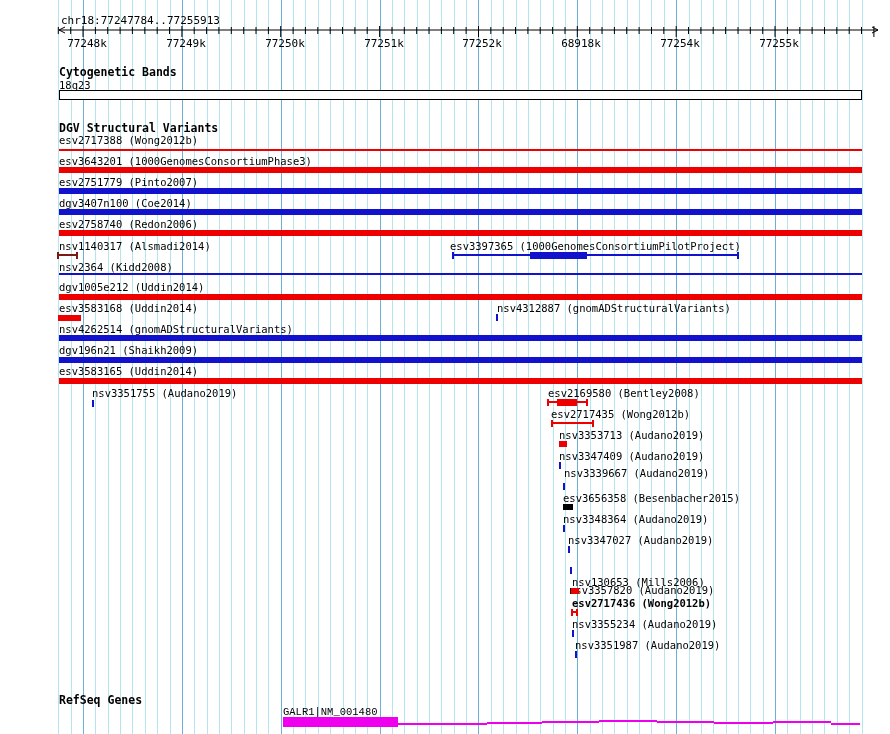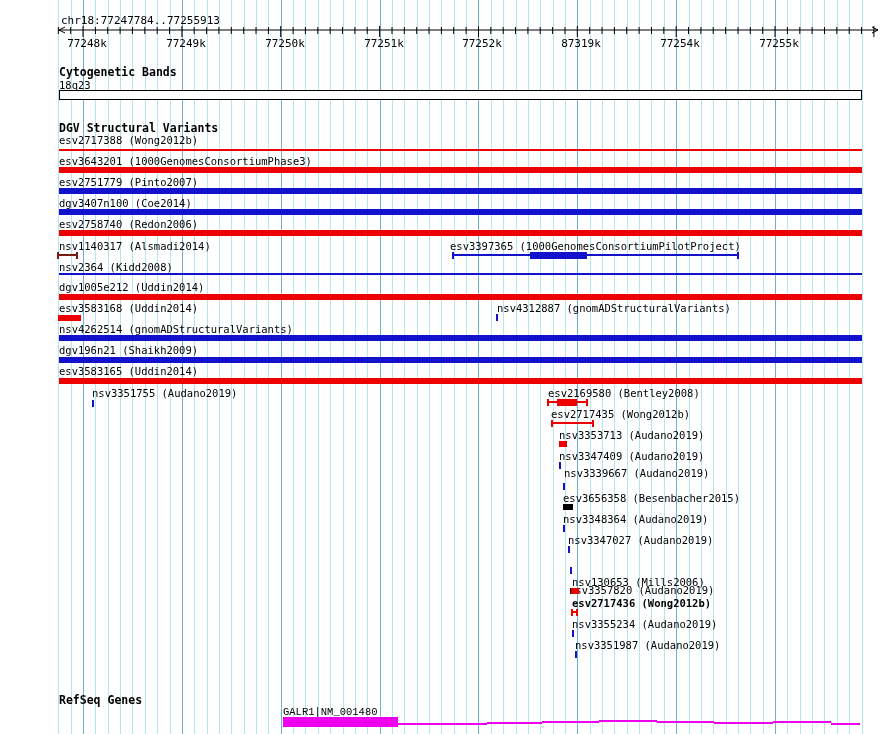--- a/index.html
+++ b/index.html
@@ -122,21 +122,21 @@
     </svg>
 
   <div class="lbl" id="chr-label" style="font-size: 11px; left: 61px; top: 15px;">chr18:77247784..77255913</div>
 
   <div id="ruler-labels">
       <span class="ruler-lbl" style="left: 87px; top: 38px;">77248k</span>
       <span class="ruler-lbl" style="left: 186px; top: 38px;">77249k</span>
       <span class="ruler-lbl" style="left: 285px; top: 38px;">77250k</span>
       <span class="ruler-lbl" style="left: 384px; top: 38px;">77251k</span>
       <span class="ruler-lbl" style="left: 482px; top: 38px;">77252k</span>
-      <span class="ruler-lbl" style="left: 581px; top: 38px;">87319k</span>
+      <span class="ruler-lbl" style="left: 581px; top: 38px;">68918k</span>
       <span class="ruler-lbl" style="left: 680px; top: 38px;">77254k</span>
       <span class="ruler-lbl" style="left: 779px; top: 38px;">77255k</span>
     </div>
 
   <div class="hdr" id="cyto-header" style="left: 59px; top: 66px;">Cytogenetic Bands</div>
   <div class="lbl" id="band-label" style="left: 59px; top: 79px;">18q23</div>
   <div class="cytoband" id="cytoband-rect" style="left: 59px; top: 90px; width: 803px; height: 10px;"></div>
 
   <div class="hdr" id="dgv-header" style="left: 59px; top: 122px;">DGV Structural Variants</div>
 

